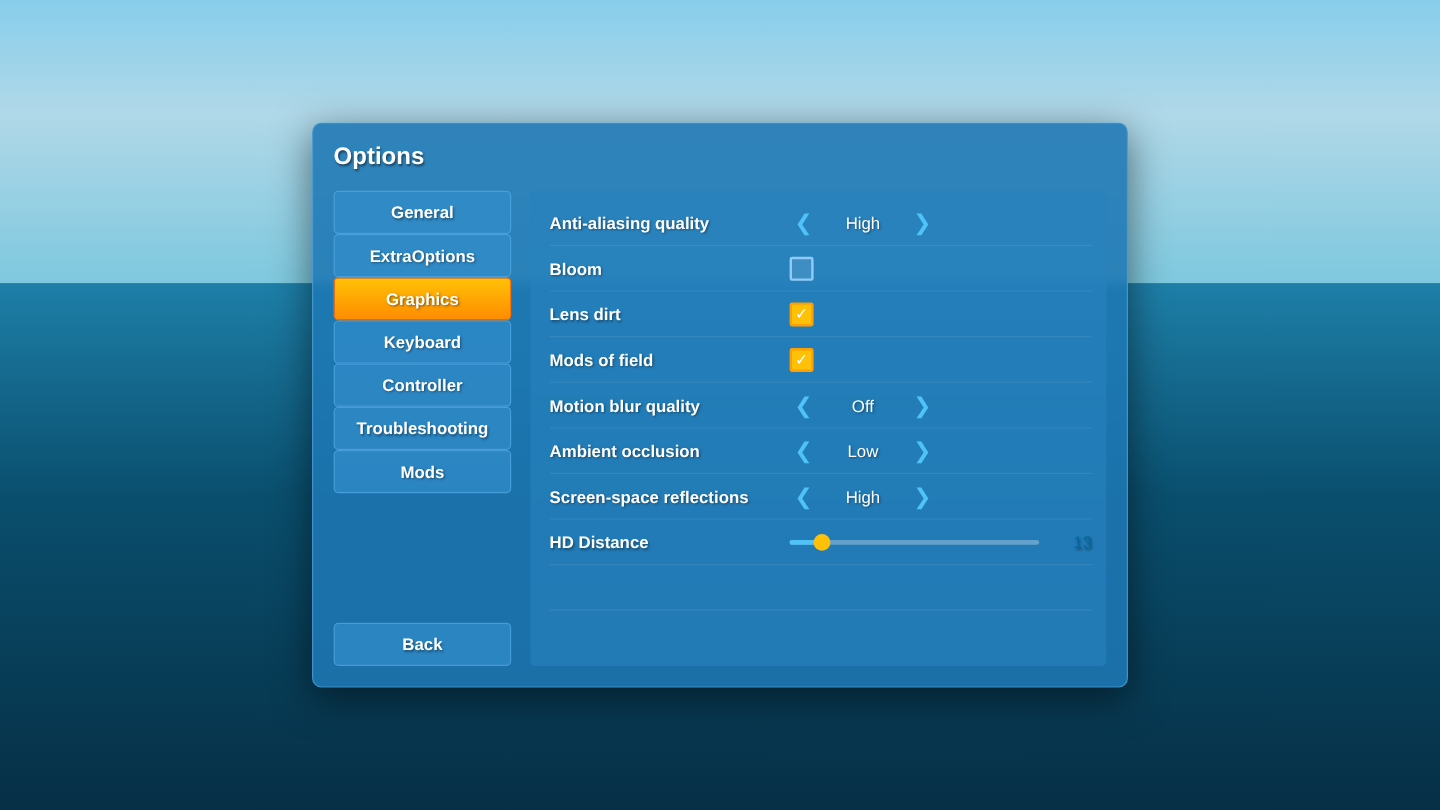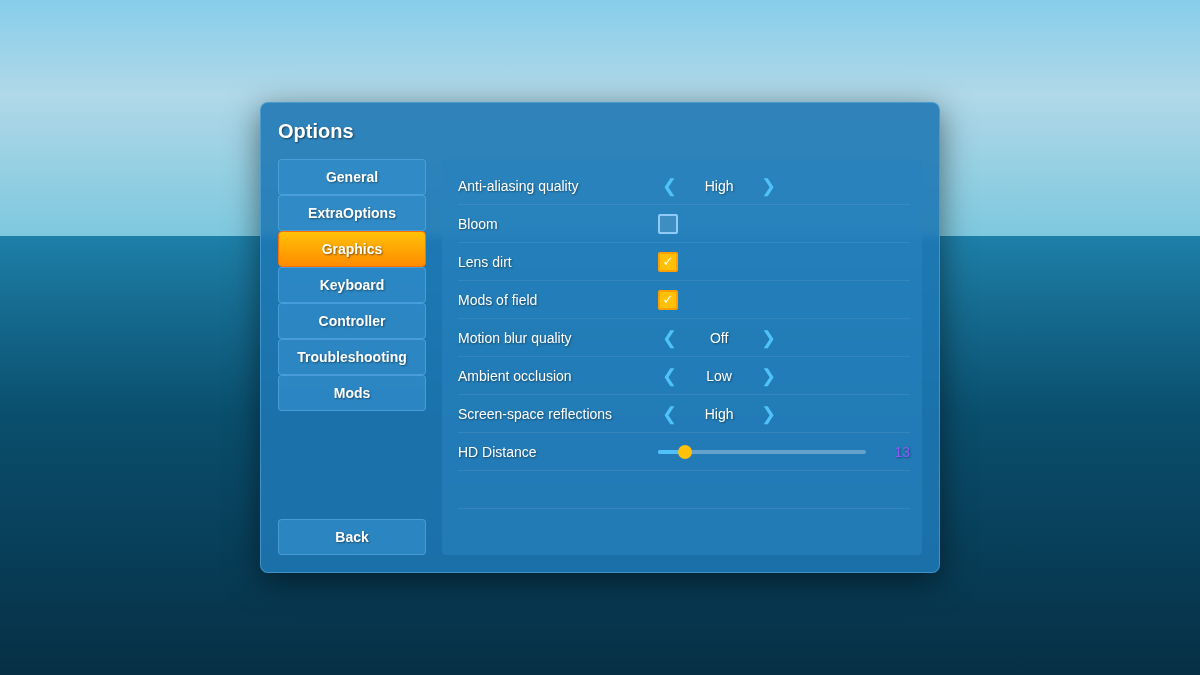--- a/index.html
+++ b/index.html
@@ -144,21 +144,21 @@
       display: flex;
       align-items: center;
       padding: 6px 0;
       border-bottom: 1px solid rgba(255,255,255,0.08);
       min-height: 38px;
     }
 
     .setting-label {
       color: #fff;
       font-size: 14px;
-      font-weight: 400;
+      font-weight: 700;
       width: 200px;
       flex-shrink: 0;
       text-shadow: 1px 1px 2px rgba(0,0,0,0.4);
     }
 
     .setting-control {
       flex: 1;
       display: flex;
       align-items: center;
       justify-content: space-between;
@@ -247,21 +247,21 @@
       height: 14px;
       background: #FFC107;
       border-radius: 50%;
       position: absolute;
       top: 50%;
       transform: translateY(-50%);
       cursor: pointer;
     }
 
     .slider-value {
-      color: #8b5cf6;
+      color: #0369a1;
       font-size: 14px;
       min-width: 36px;
       text-align: right;
       text-shadow: 1px 1px 2px rgba(0,0,0,0.4);
     }
   </style>
 </head>
 <body>
 
 <div class="background">

